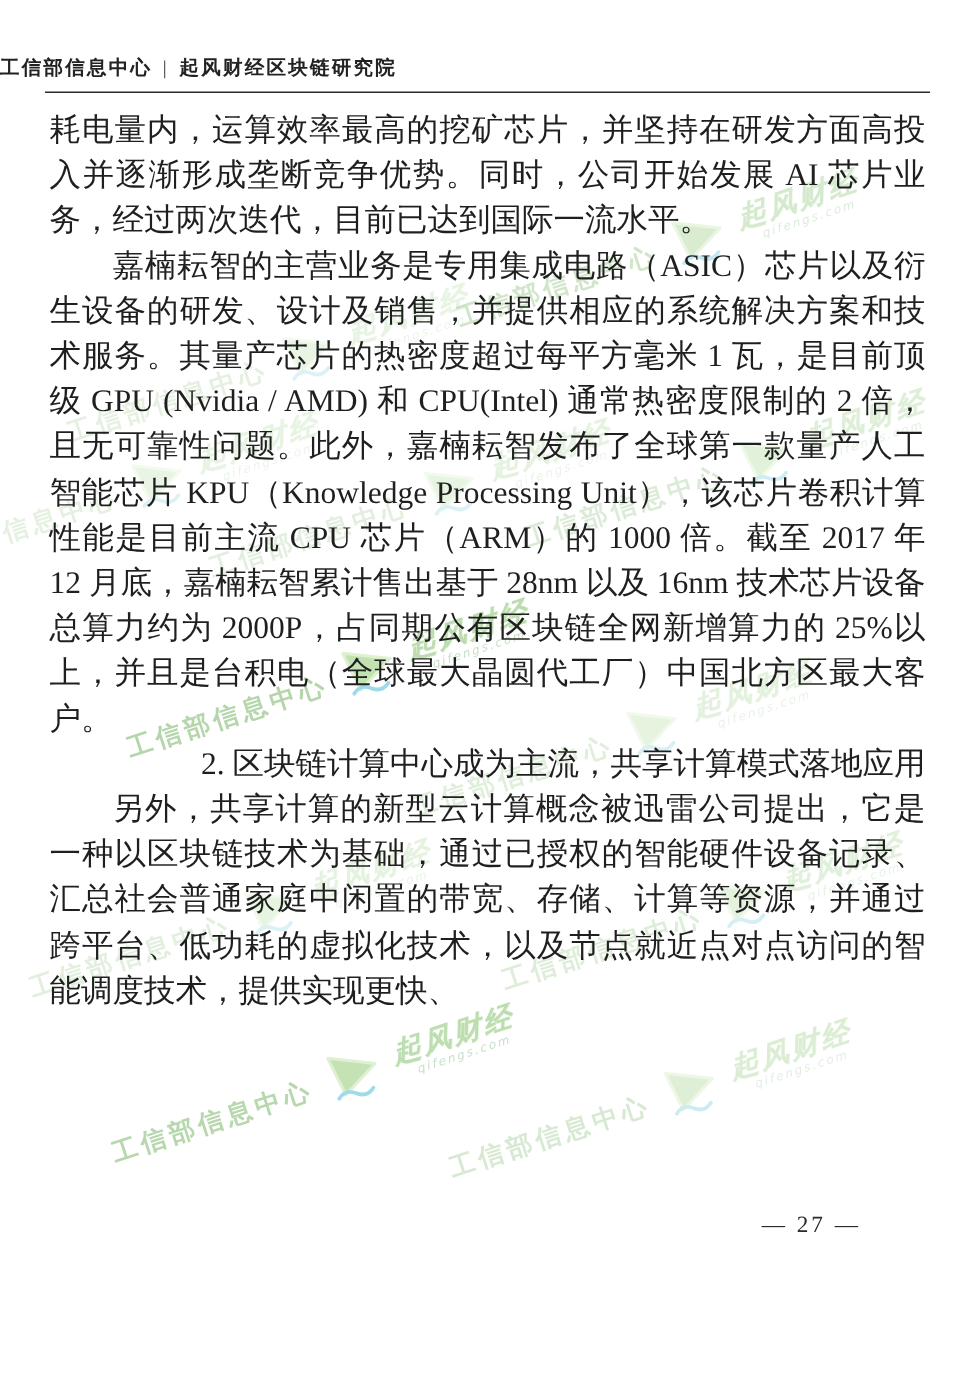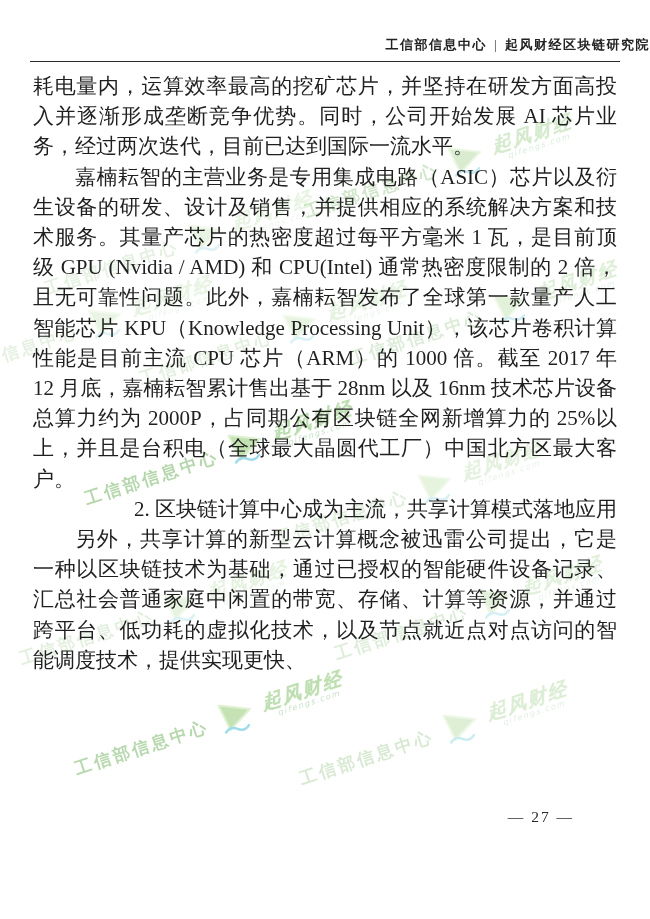--- a/index.html
+++ b/index.html
@@ -8,21 +8,21 @@
     background:#ffffff;
     position:relative;
     overflow:hidden;
     font-family:"Liberation Serif","DejaVu Serif",serif;
   }
   .page { position:absolute; inset:0; }
 
   
   .header {
     position:absolute; left:0; top:36px; width:100%;
-    text-align:right;
+    text-align:left;
     font-size:13px; font-weight:bold; color:#222;
     letter-spacing:1.5px;
     z-index:2;
   }
   .header .sep { margin:0 7px; font-weight:normal; color:#333; }
   .header-rule {
     position:absolute; left:30px; right:30px; top:61px;
     border-top:1.5px solid #2b2b2b;
     z-index:2;
   }

